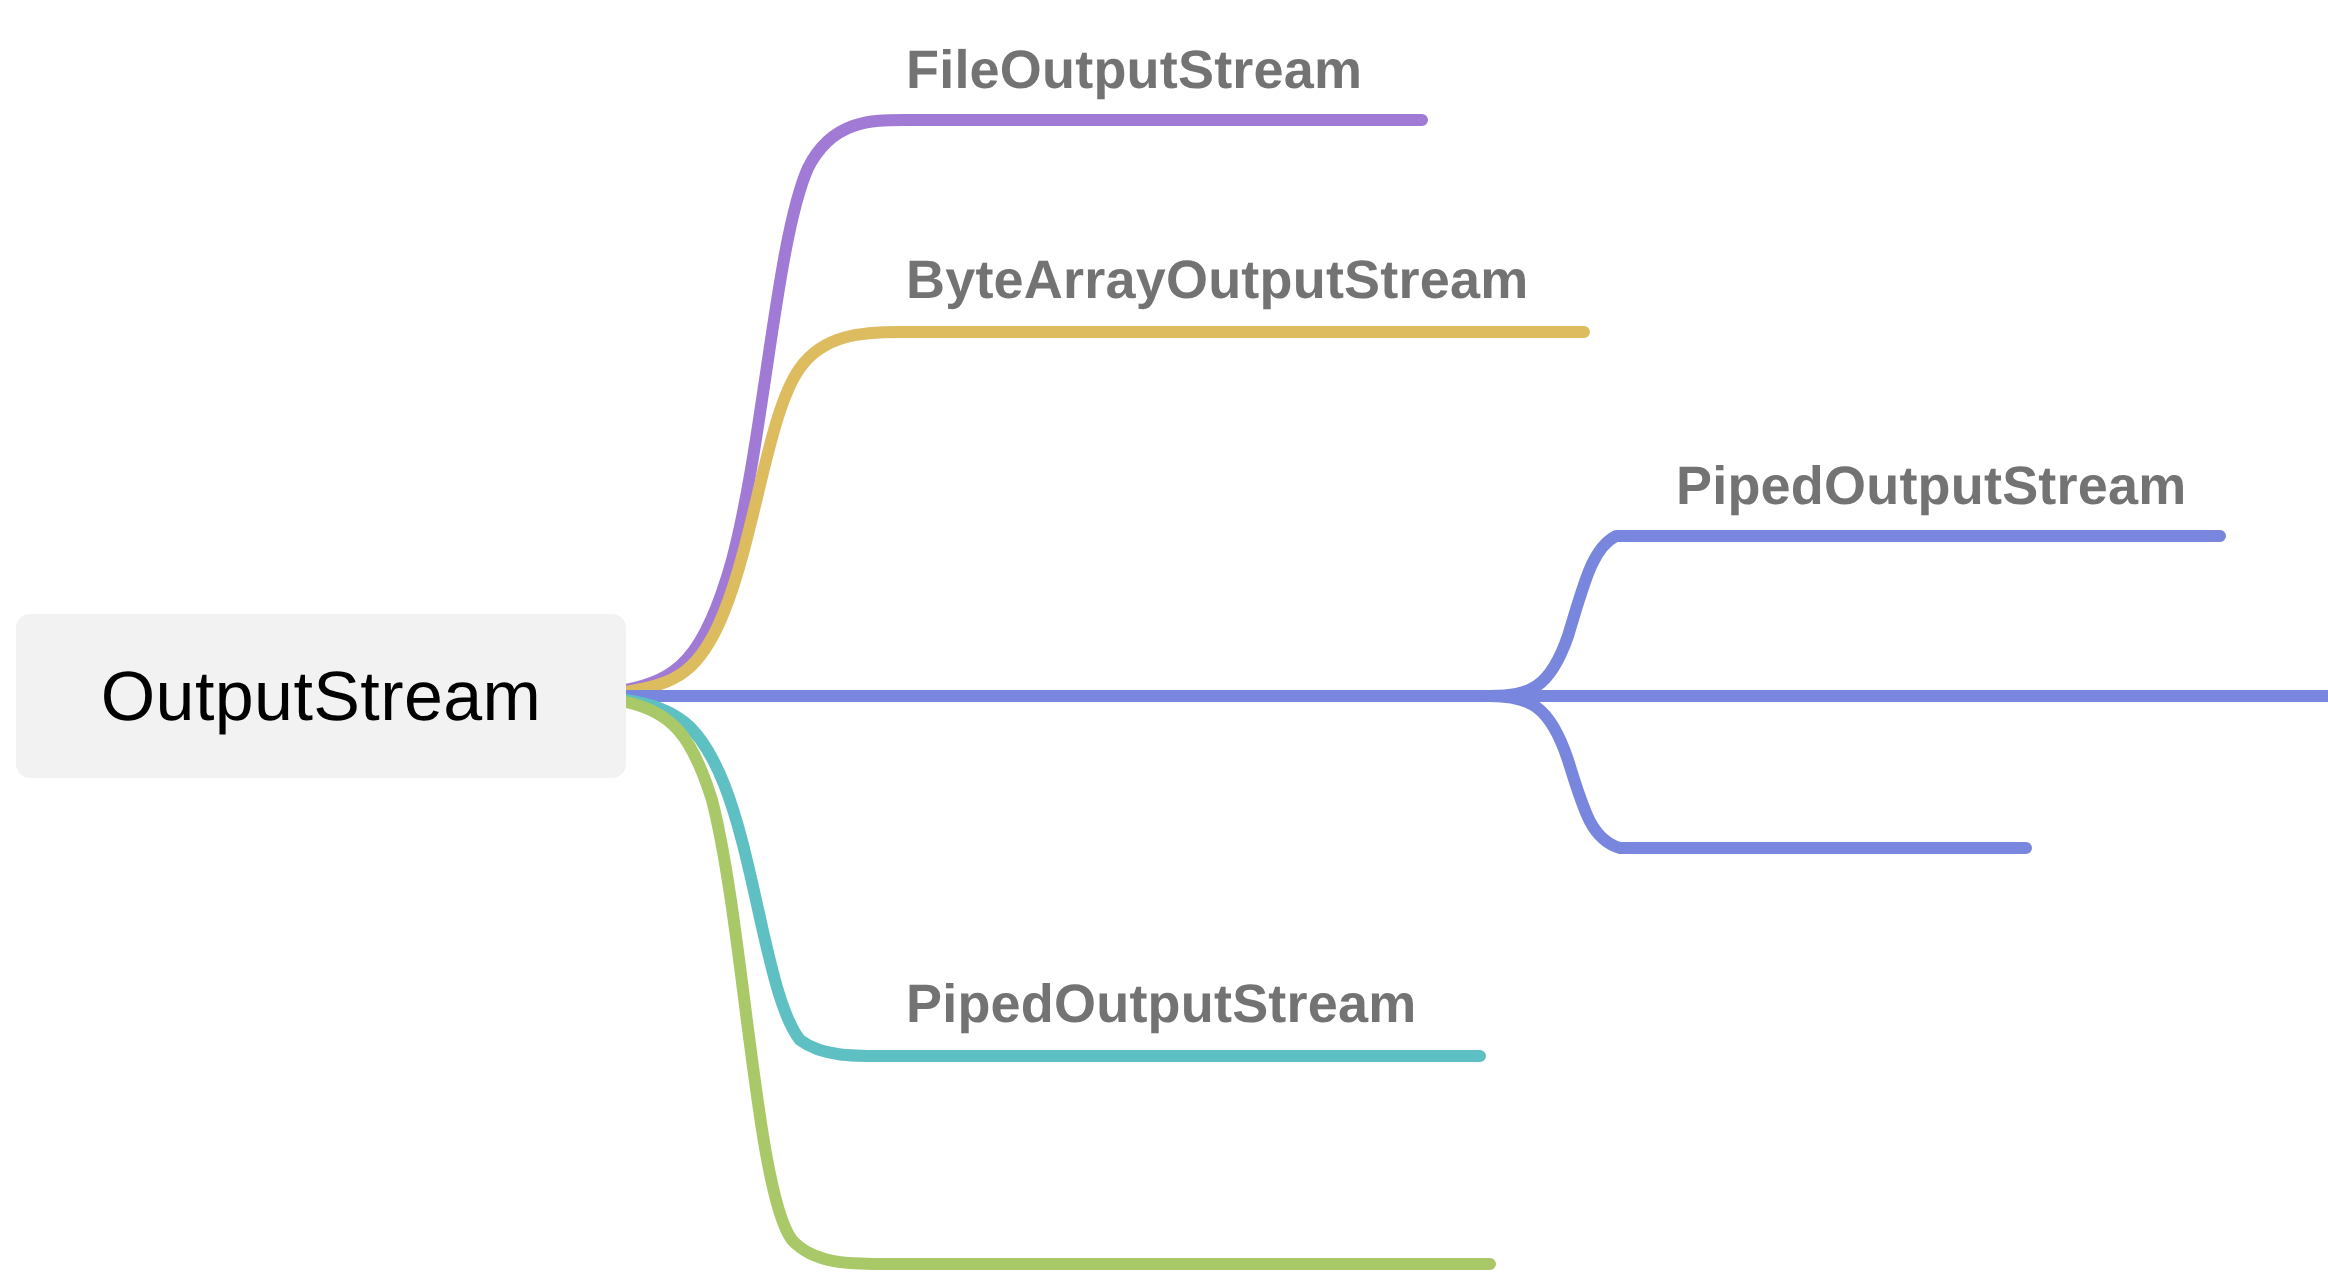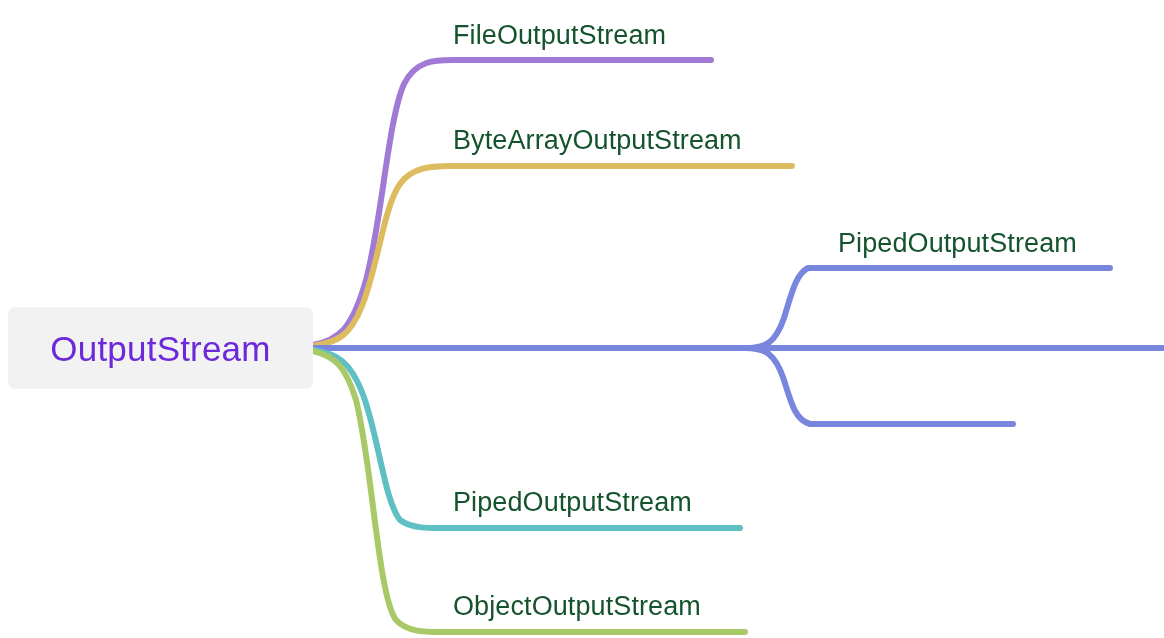--- a/index.html
+++ b/index.html
@@ -22,22 +22,22 @@
   #edge-layer {
     position: absolute;
     left: 0;
     top: 0;
     width: 1164px;
     height: 638px;
   }
   .node-label {
     position: absolute;
     white-space: nowrap;
-    color: #14532d;
-    font-weight: 400;
+    color: #737373;
+    font-weight: 700;
     line-height: 1;
   }
   .branch-label {
     font-size: 27px;
     letter-spacing: 0.1px;
   }
   #root-node {
     position: absolute;
     left: 8px;
     top: 307px;
@@ -68,29 +68,28 @@
       <path stroke="#7986dd" d="M 313 348 L 745 348"></path>
       <path stroke="#7986dd" d="M 745 348 C 765 348 775 344 784 318 C 792 292 796 274 808 268 L 1110 268"></path>
       <path stroke="#7986dd" d="M 745 348 L 1164 348"></path>
       <path stroke="#7986dd" d="M 745 348 C 765 348 775 353 784 380 C 792 406 796 420 810 424 L 1013 424"></path>
       <path stroke="#5fc0c4" d="M 313 350 C 338 354 350 362 362 392 C 378 432 384 500 400 520 C 412 529 430 528 448 528 L 740 528"></path>
       <path stroke="#a9c968" d="M 313 351 C 336 356 346 368 356 400 C 372 462 378 596 396 620 C 408 633 428 632 446 632 L 745 632"></path>
     </g>
   </svg>
 
   <div id="root-node" style="background: rgb(242, 242, 242);">
-    <span id="root-node-label" style="color: #6d28d9;">OutputStream</span>
+    <span id="root-node-label" style="color: #000000;">OutputStream</span>
   </div>
 
   <span class="node-label branch-label" style="left:453px; top:22px;">FileOutputStream</span>
 
   <span class="node-label branch-label" style="left:453px; top:127px;">ByteArrayOutputStream</span>
 
 
   <span class="node-label branch-label" style="left:838px; top:230px;">PipedOutputStream</span>
 
 
 
   <span class="node-label branch-label" style="left:453px; top:489px;">PipedOutputStream</span>
 
-  <span class="node-label branch-label" style="left:453px; top:593px;">ObjectOutputStream</span>
 
 </div>
 
 </body></html>

